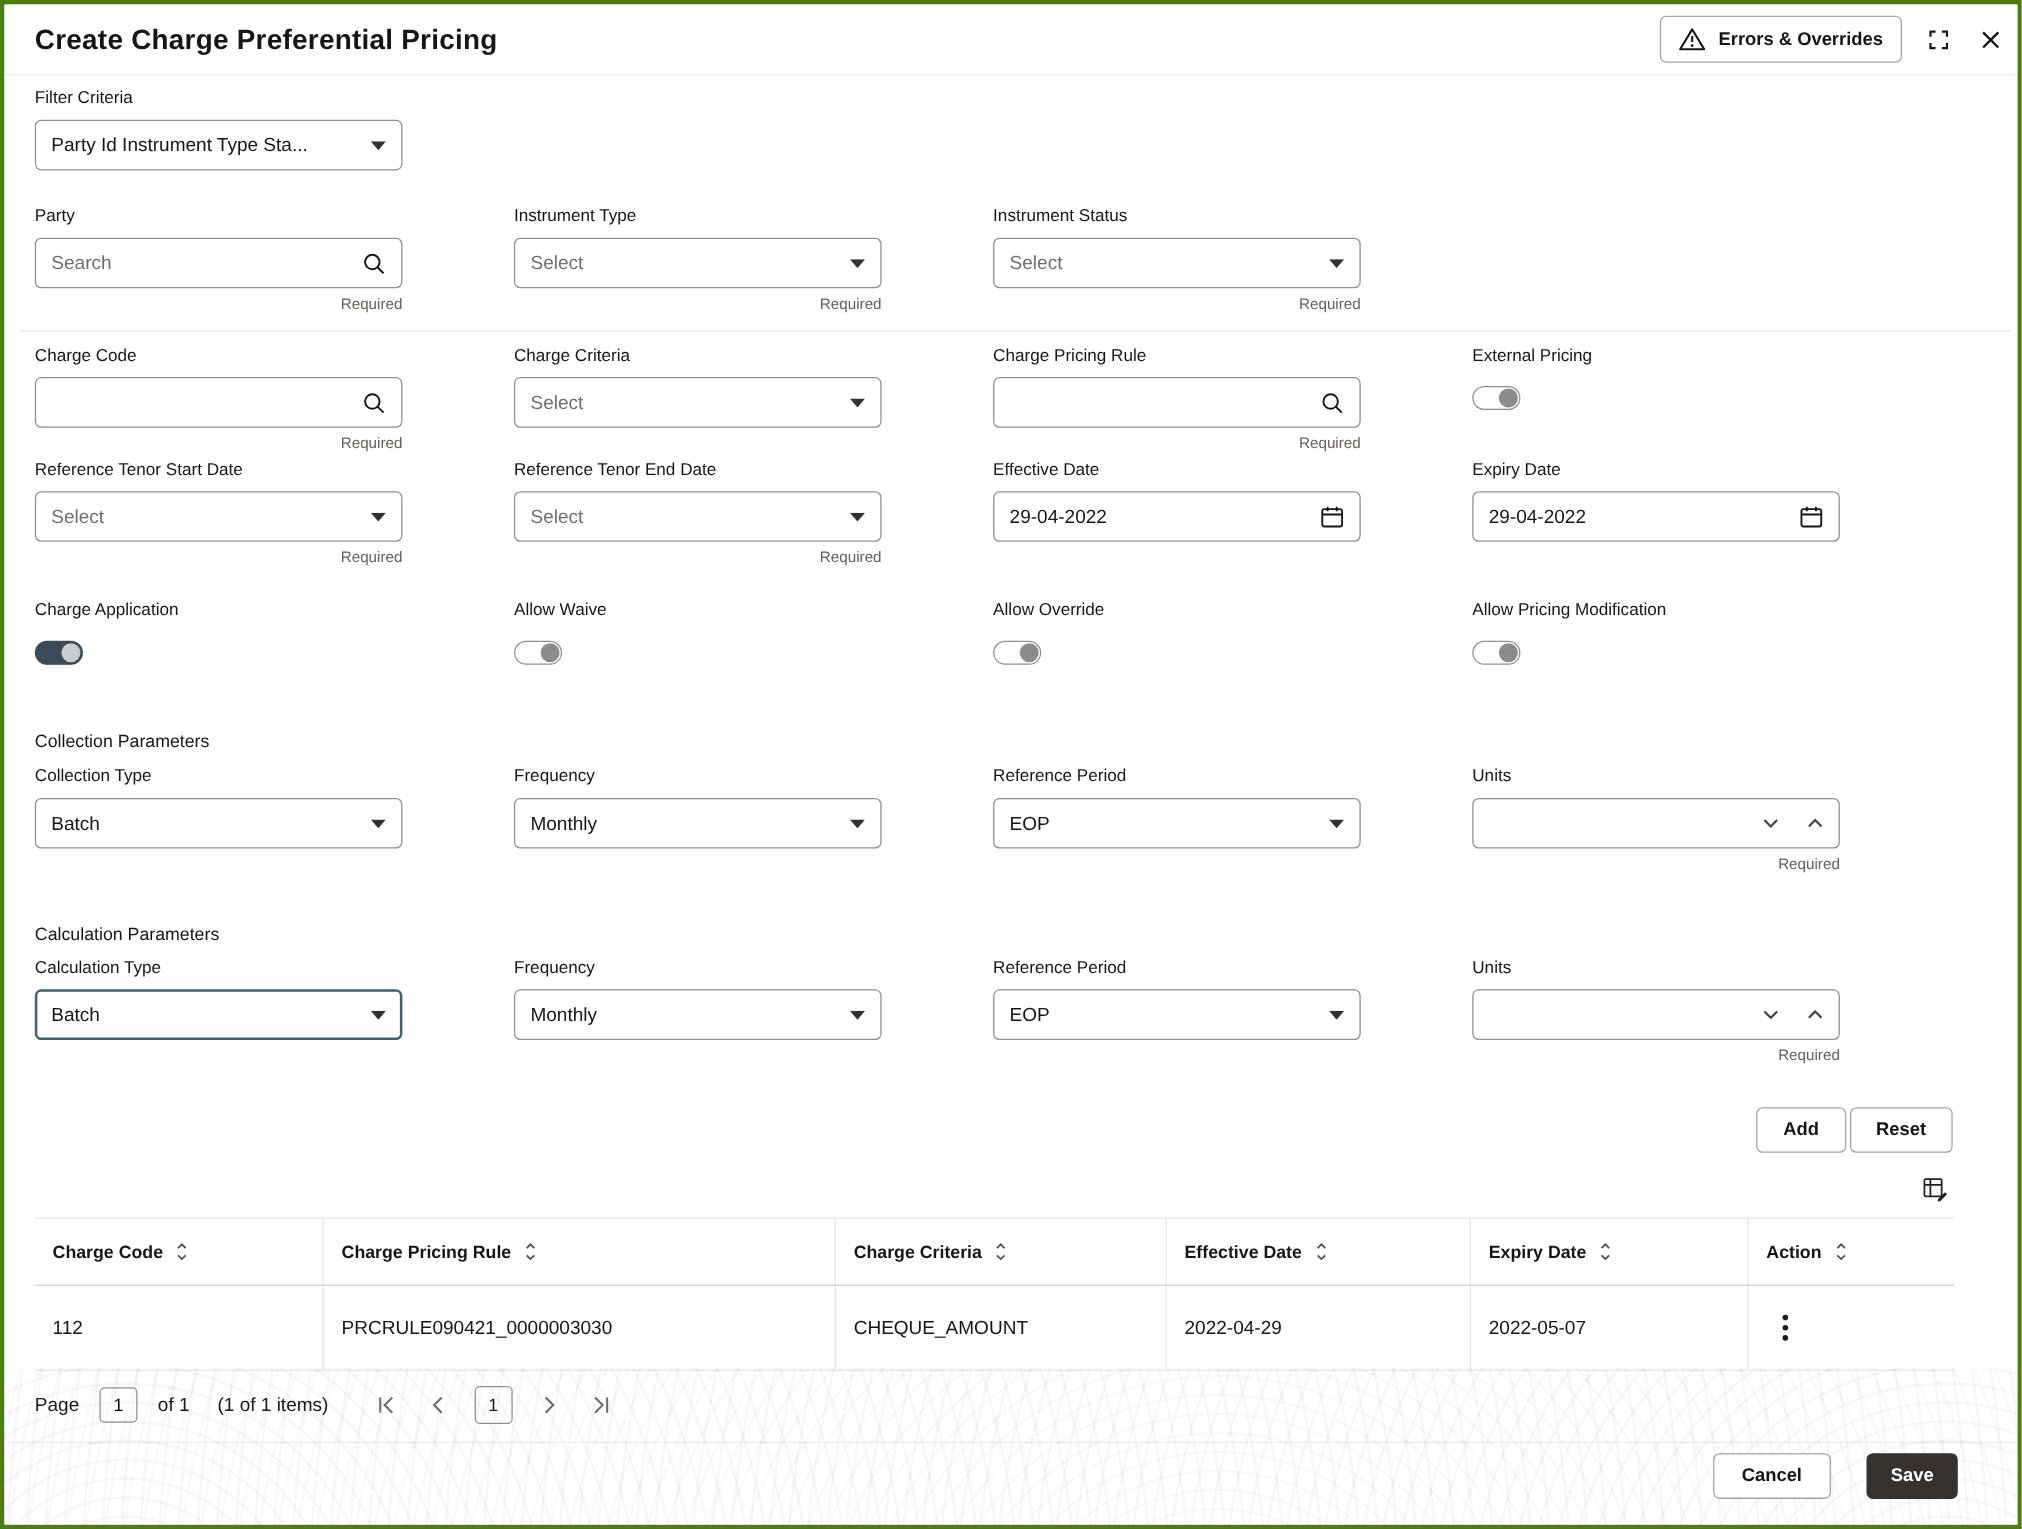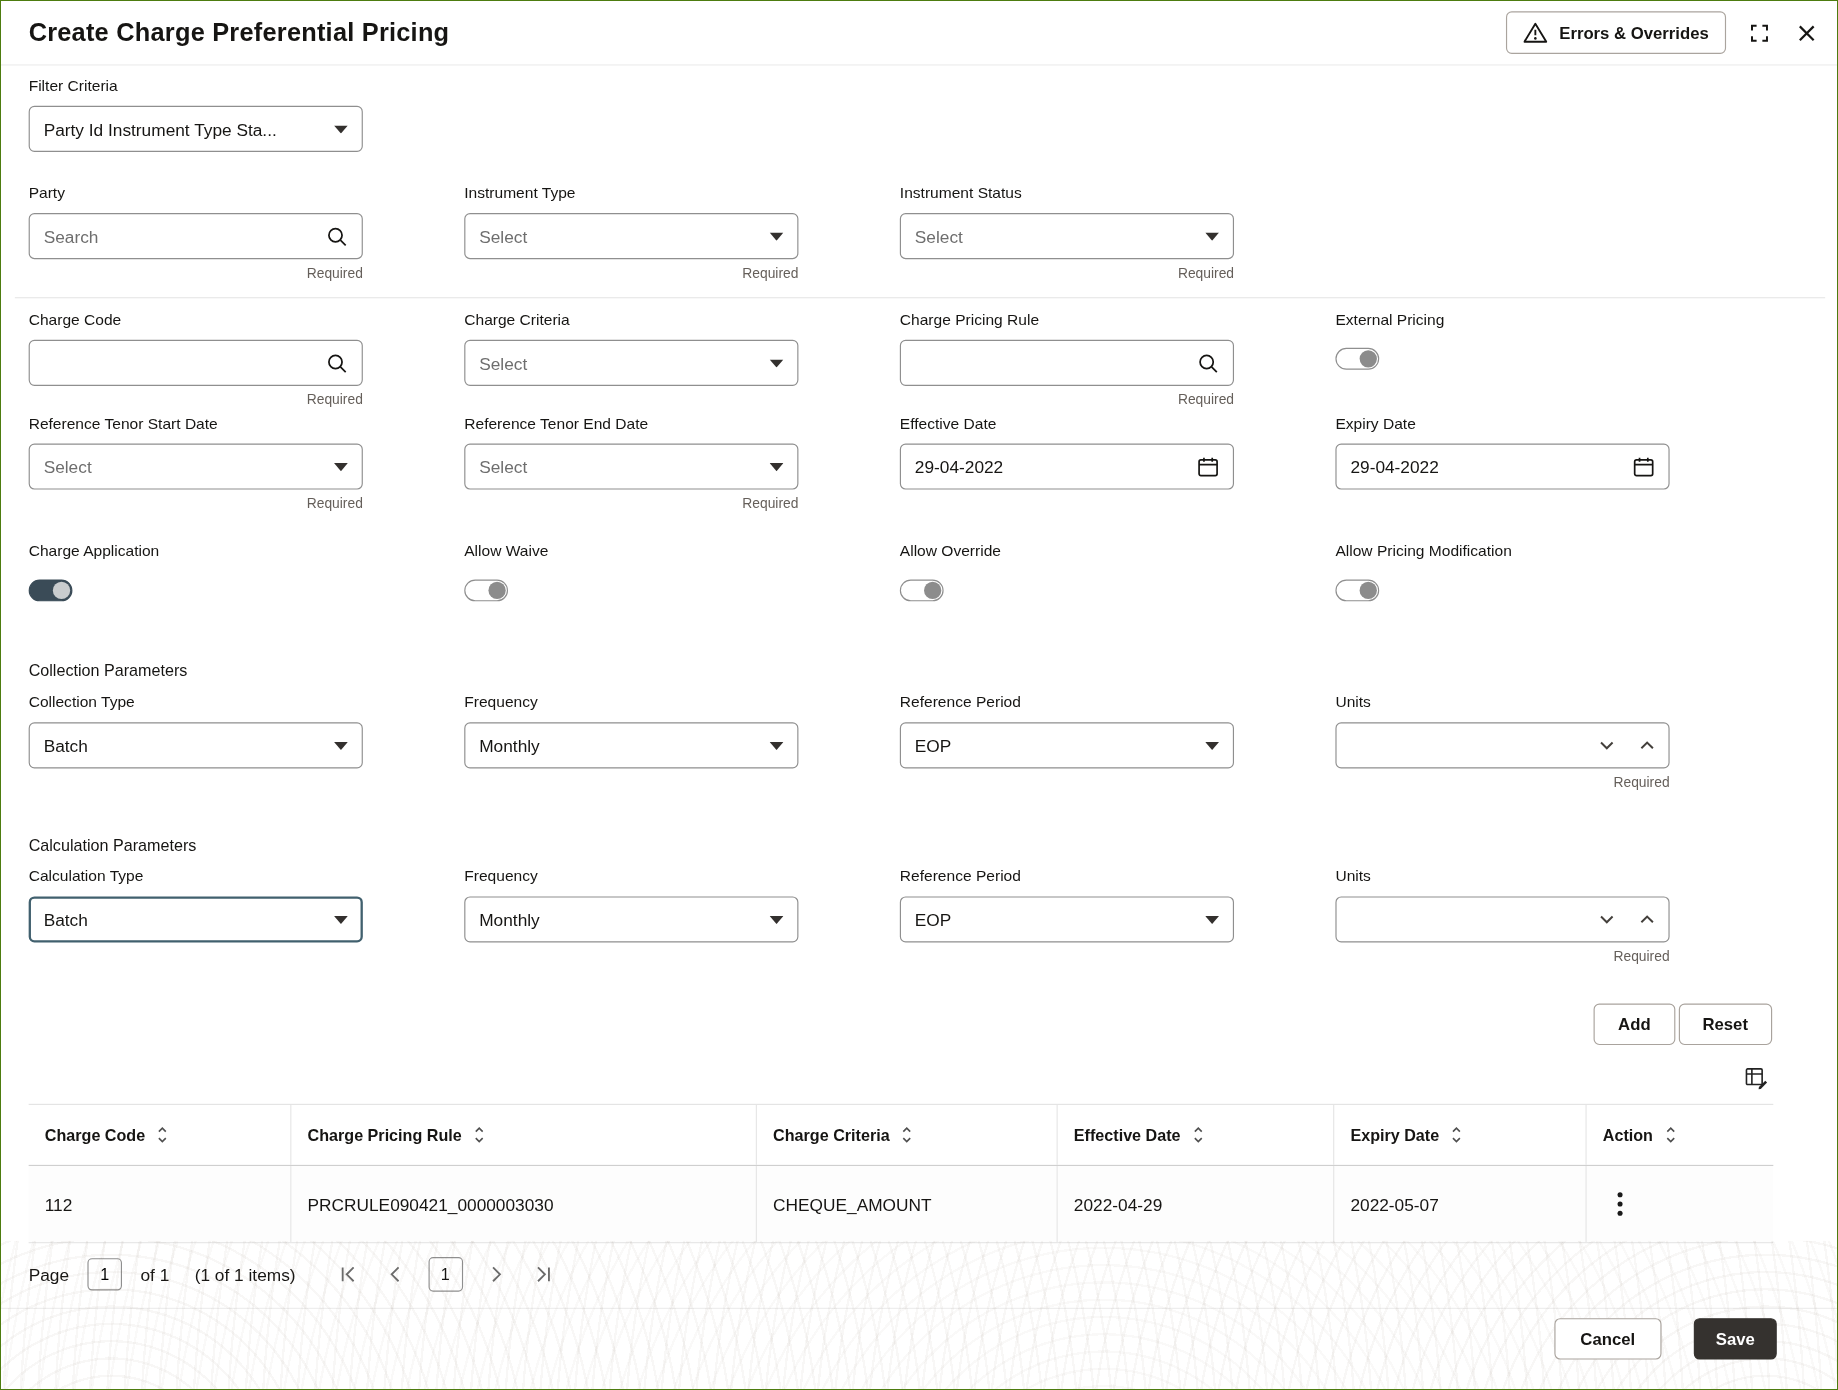--- a/index.html
+++ b/index.html
@@ -1,19 +1,19 @@
 <!DOCTYPE html>
 <html><head>
 <meta charset="utf-8">
 <title>Create Charge Preferential Pricing</title>
 <style>
   * { box-sizing: border-box; margin: 0; padding: 0; }
   html,body { background:#fff; }
   body { width:1838px; height:1390px; overflow:hidden; }
-  .viewport { width:1838px; height:1390px; border:1px solid #4d7c0f; overflow:hidden; position:relative; background:#fff; }
+  .viewport { width:1838px; height:1390px; border:4px solid #4d7c0f; overflow:hidden; position:relative; background:#fff; }
   .scale { width:1595px; height:1206px; transform:scale(1.15235); transform-origin:0 0;
            font-family:"Liberation Sans", sans-serif; color:#161513; position:relative; background:#fff; }
 
   
   .hdr { height:56px; display:flex; align-items:center; justify-content:space-between;
          padding:0 16px 0 24px; border-bottom:1px solid #ececec; }
   .hdr h1 { font-size:22px; font-weight:700; letter-spacing:.2px; }
   .hdr-right { display:flex; align-items:center; gap:16px; }
   .btn-errors { display:flex; align-items:center; gap:10px; border:1px solid #aaa49e; border-radius:5px;
                 background:#fff; padding:8px 14px; font-size:14.5px; font-weight:600; cursor:pointer;

